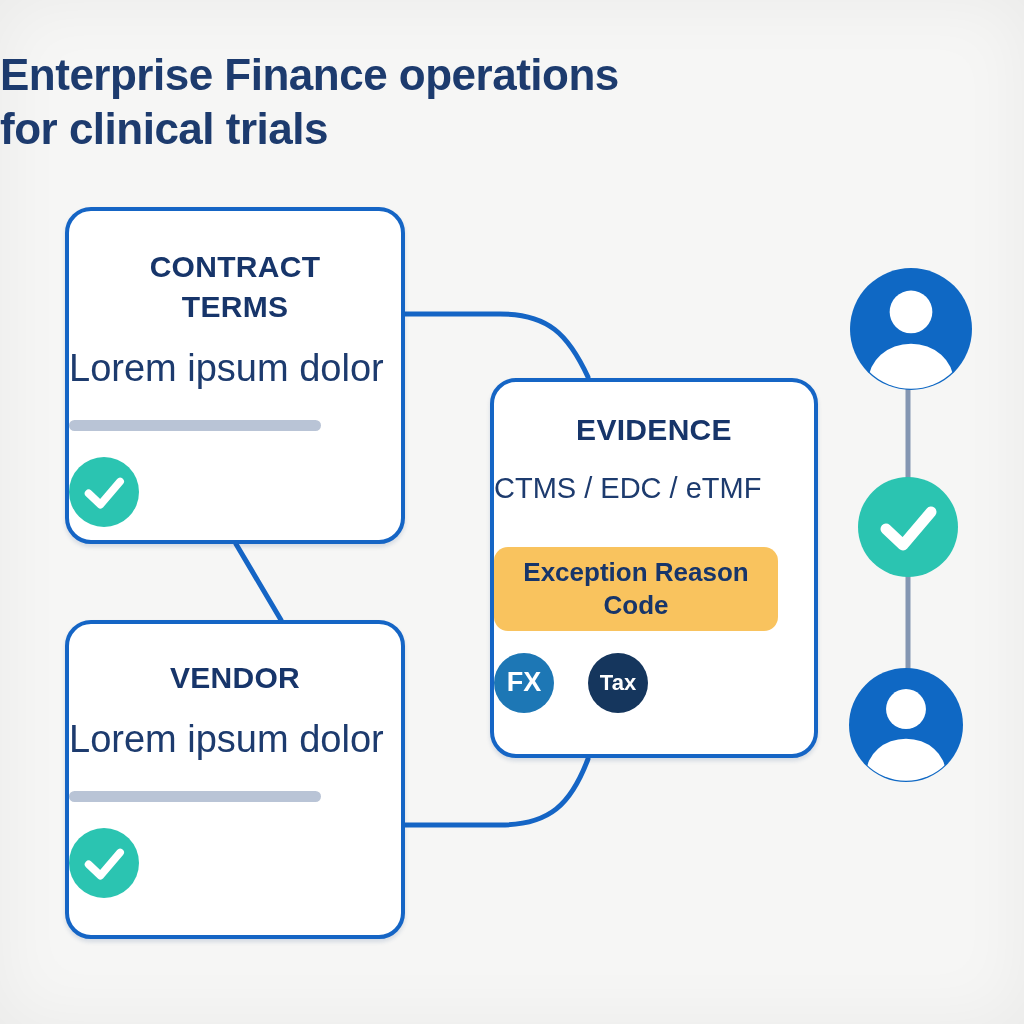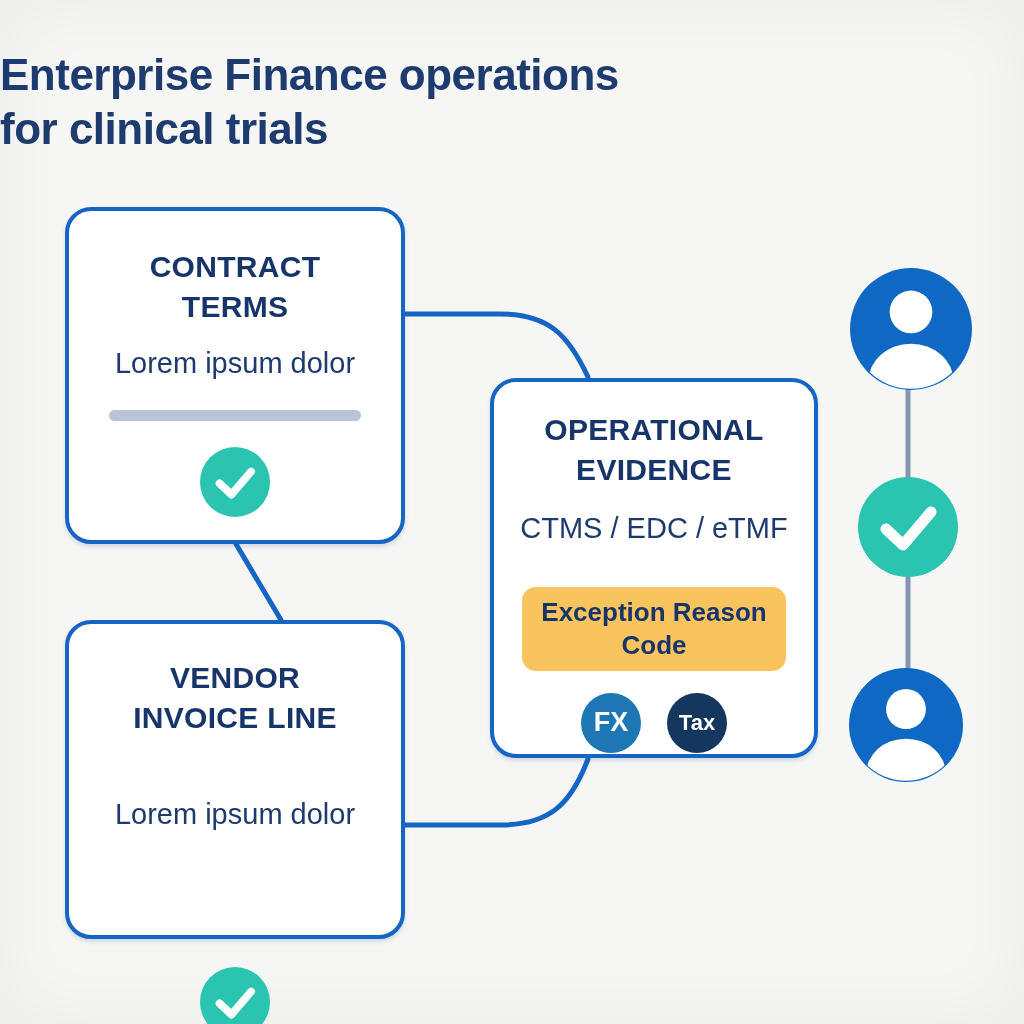--- a/index.html
+++ b/index.html
@@ -38,57 +38,57 @@
     font-size:44px;font-weight:700;line-height:1.22;letter-spacing:-0.5px;
     z-index:1;
   }
   .title span{display:block;}
   .card{
     position:absolute;
     background:var(--box-bg);
     border:4px solid var(--box-border);
     border-radius:26px;
     box-sizing:border-box;
-    display:flex;flex-direction:column;align-items:center;
+    display:flex;flex-direction:column;
     box-shadow:0 3px 4px rgba(20,60,120,0.15);
     z-index:1;
   }
   .card-contract{left:65px;top:207px;width:340px;height:337px;padding-top:36px;}
-  .card-vendor{left:65px;top:620px;width:340px;height:319px;padding-top:34px;gap:40px;}
+  .card-vendor{left:65px;top:620px;width:340px;height:319px;padding-top:34px;}
   .card-evidence{left:490px;top:378px;width:328px;height:380px;padding-top:28px;}
   .card-title{
     font-size:30px;font-weight:700;color:var(--heading-navy);
     text-align:center;line-height:1.33;letter-spacing:0.3px;margin:0;
   }
   .card-title span{display:block;}
   .card-body{
-    font-size:29px;color:var(--navy);margin:20px 16px 0;font-weight:400;
+    font-size:38px;color:var(--navy);margin:20px 0 0;font-weight:400;
   }
   .bar{
     width:252px;height:11px;border-radius:6px;
     background:var(--gray-bar);margin-top:30px;
   }
   .check-circle{
     border-radius:50%;background:var(--teal);
     display:flex;align-items:center;justify-content:center;
   }
   .card .check-circle{width:70px;height:70px;margin-top:26px;}
   .check-circle svg{width:100%;height:100%;}
   .systems{
     font-size:29px;color:var(--navy);margin:22px 0 12px;font-weight:400;
   }
   .badge{
-    margin-top:30px;width:264px;height:84px;border-radius:14px;
+    margin-top:30px;width:284px;height:84px;border-radius:14px;
     background:var(--amber);
     display:flex;flex-direction:column;justify-content:center;
     text-align:center;
     font-weight:700;font-size:26px;color:var(--heading-navy);line-height:1.25;
   }
   .badge span{display:block;}
-  .chips{margin-top:22px;display:flex;gap:26px;align-items:center;}
+  .chips{margin-top:22px;display:flex;gap:34px;align-items:center;}
   .chip{
     width:60px;height:60px;border-radius:50%;
     color:#ffffff;display:flex;align-items:center;justify-content:center;
     font-weight:700;
   }
   .chip-fx{background:var(--fx-blue);font-size:27px;}
   .chip-tax{background:var(--tax-navy);font-size:22px;}
   .persona{position:absolute;z-index:1;}
   .persona svg{width:100%;height:100%;display:block;}
   .persona-top{left:850px;top:268px;width:122px;height:122px;}
@@ -122,34 +122,32 @@
     <div class="check-circle">
       <svg viewBox="0 0 100 100">
           <path d="M28 52 L45 68 L73 35" fill="none" stroke="#ffffff" stroke-width="11" stroke-linecap="round" stroke-linejoin="round"></path>
         </svg>
     </div>
   </section>
 
   <section class="card card-vendor">
     <h2 class="card-title">
       <span>VENDOR</span>
-      <span>INVOICE LINE</span>
     </h2>
     <p class="card-body">Lorem ipsum dolor</p>
     <div class="bar"></div>
     <div class="check-circle">
       <svg viewBox="0 0 100 100">
           <path d="M28 52 L45 68 L73 35" fill="none" stroke="#ffffff" stroke-width="11" stroke-linecap="round" stroke-linejoin="round"></path>
         </svg>
     </div>
   </section>
 
   <section class="card card-evidence">
     <h2 class="card-title">
-      <span>OPERATIONAL</span>
       <span>EVIDENCE</span>
     </h2>
     <p class="systems">CTMS / EDC / eTMF</p>
     <div class="badge">
       <span>Exception Reason</span>
       <span>Code</span>
     </div>
     <div class="chips">
       <div class="chip chip-fx">
         <span>FX</span>

